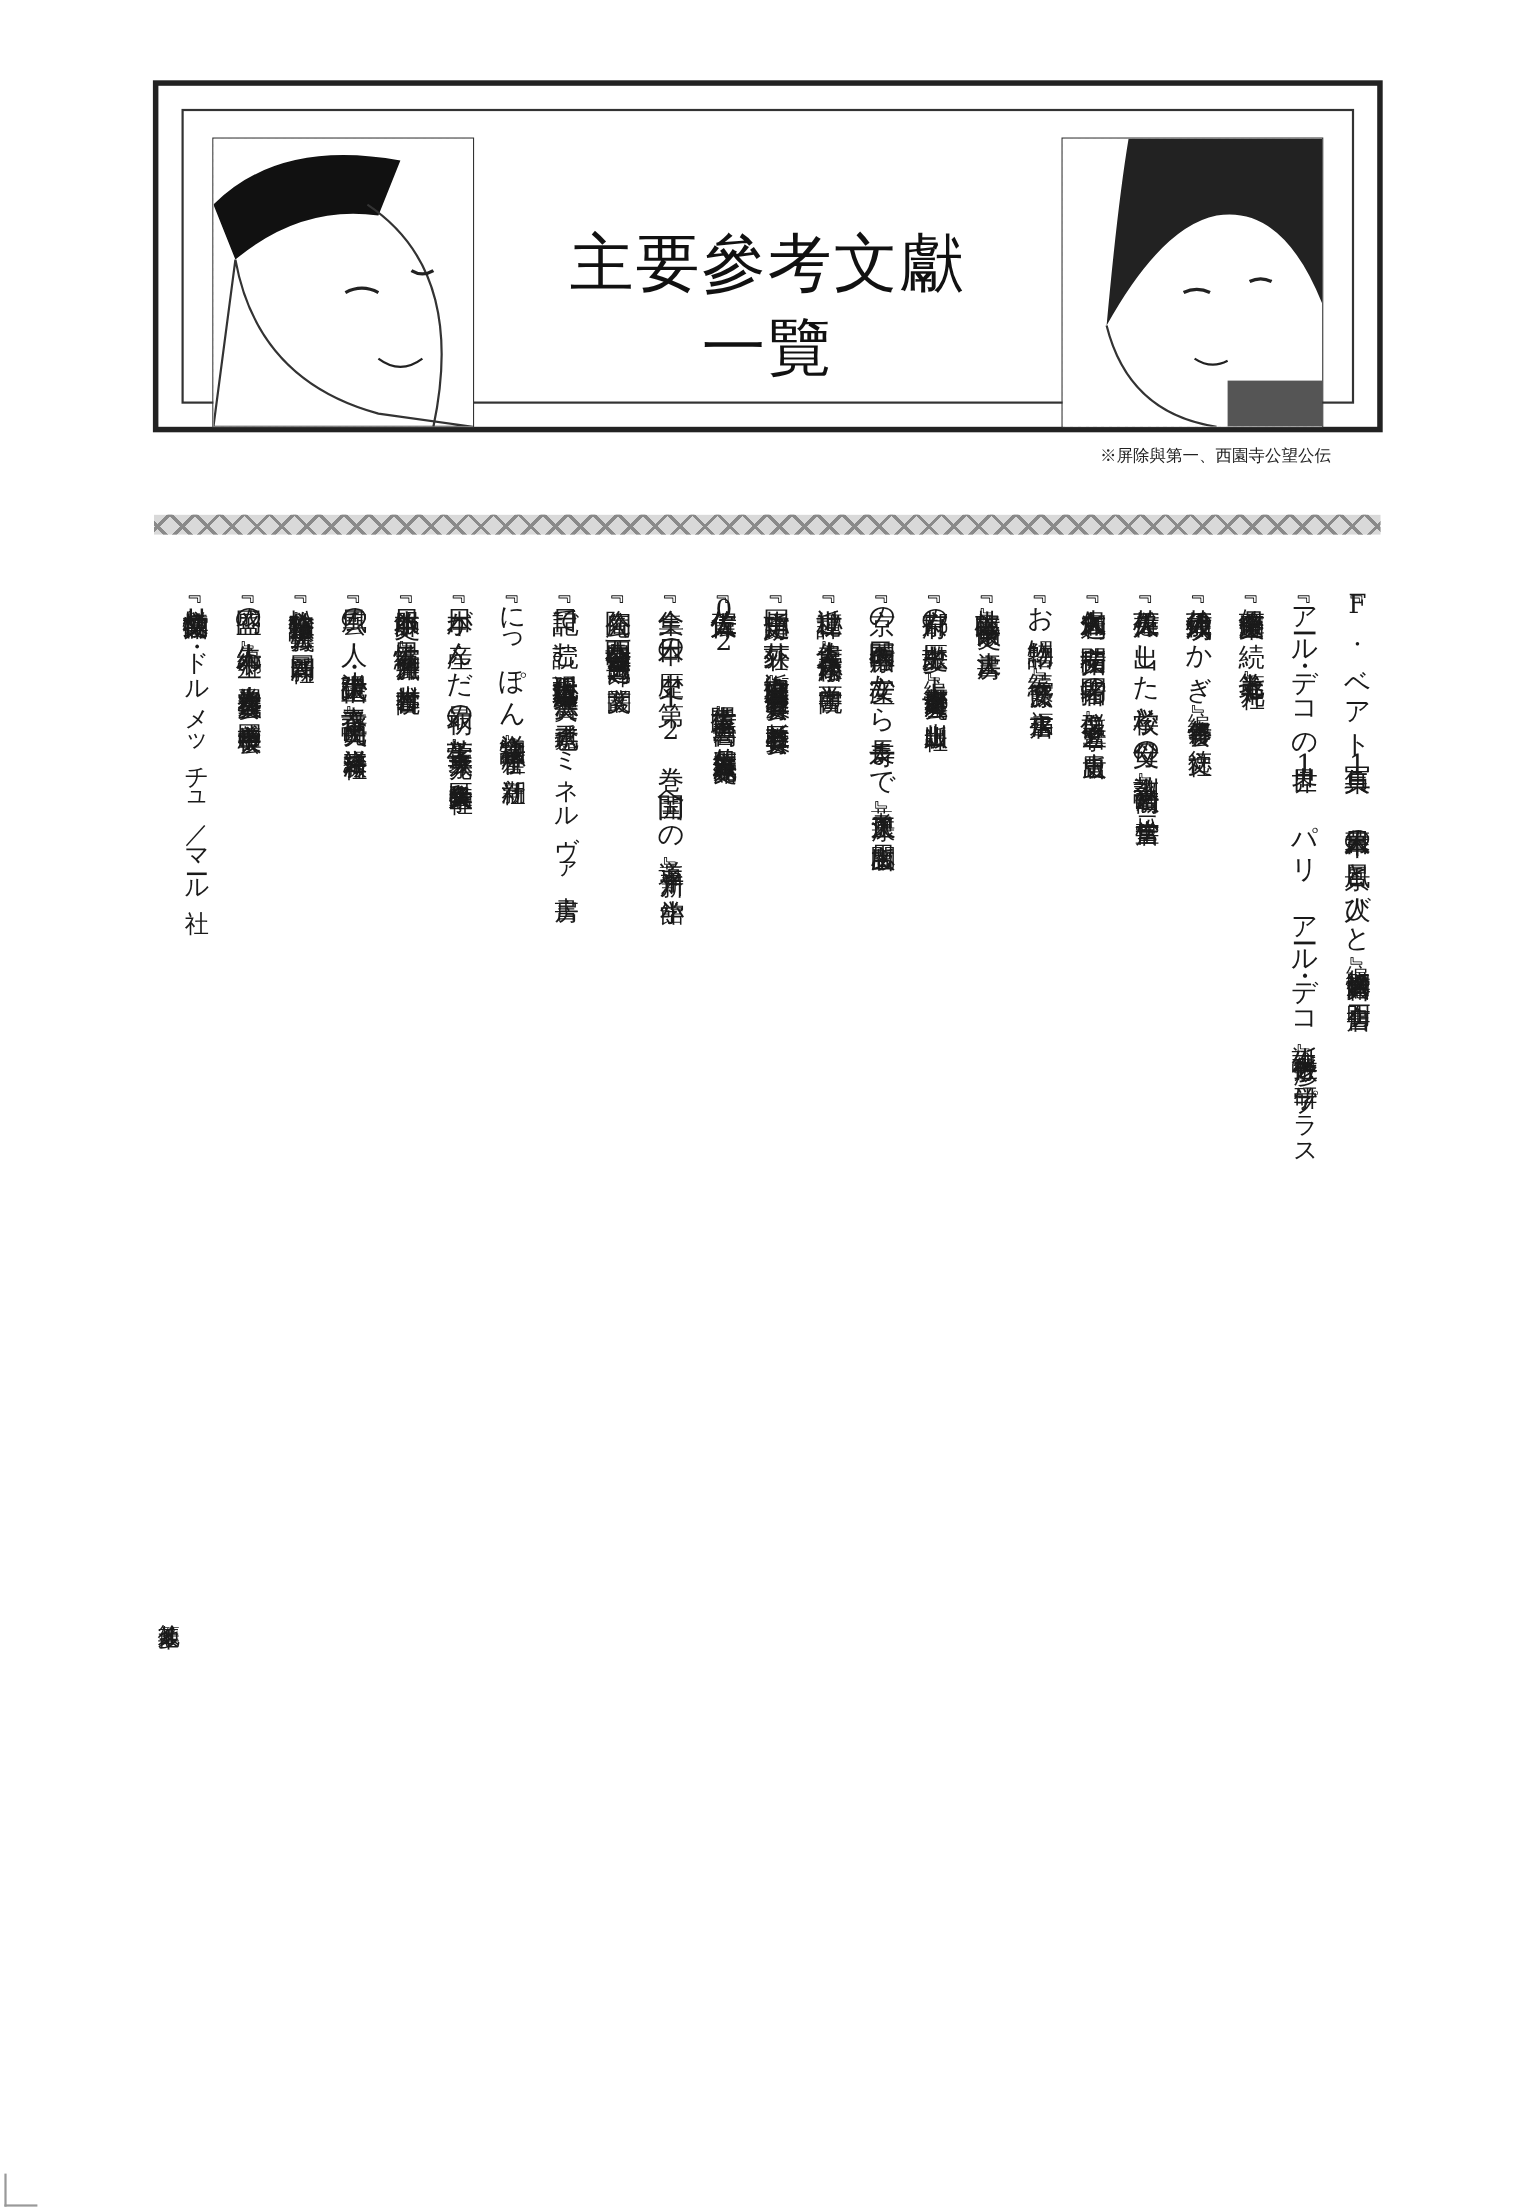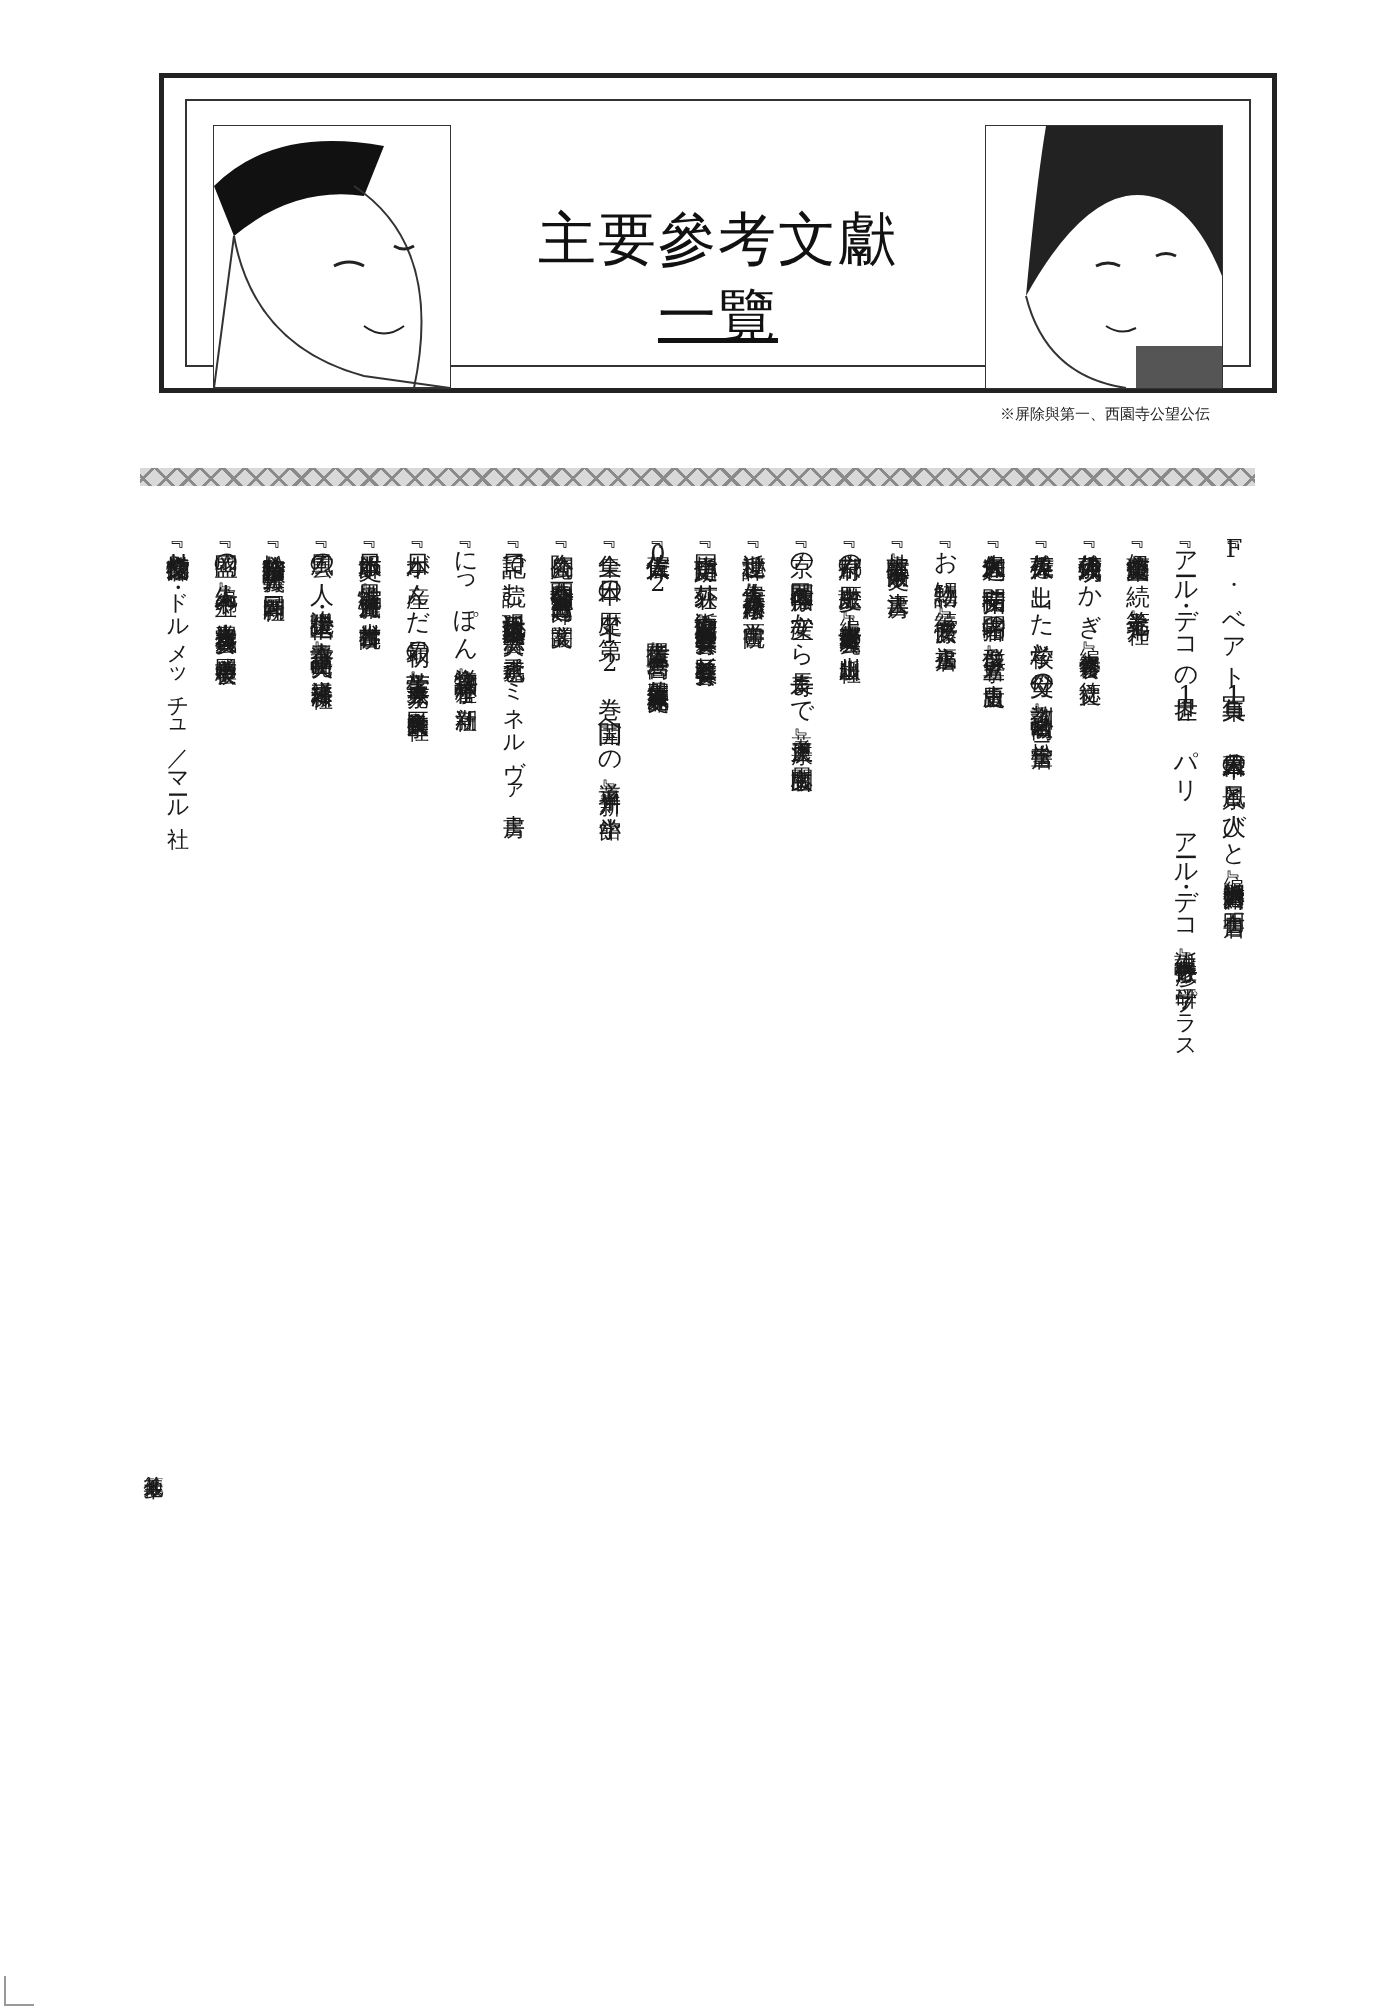--- a/index.html
+++ b/index.html
@@ -1,30 +1,30 @@
 <!DOCTYPE html>
 <html><head>
 <meta charset="utf-8">
 <style>
   html, body { margin:0; padding:0; background:#fff; }
   body { width:1400px; height:2008px; position:relative; overflow:hidden;
          font-family:"DejaVu Serif", "Liberation Serif", serif; color:#1a1a1a; }
   .banner-outer { position:absolute; left:139px; top:73px; width:1118px; height:320px;
-                  border:5px solid #222; box-sizing:border-box; background:#fff;margin-left:20px; }
+                  border:5px solid #222; box-sizing:border-box; background:#fff; }
   .banner-inner { position:absolute; left:21px; top:21px; right:21px; bottom:21px;
                   border:2px solid #333; }
   .portrait { position:absolute; top:24px; width:236px; height:262px; border:1.5px solid #333;
               background:repeating-linear-gradient(45deg,#e6e6e6 0 2px,#fff 2px 5px); overflow:hidden; }
   .portrait.left { left:26px; }
   .portrait.right { right:26px; }
   .portrait svg { width:100%; height:100%; display:block; }
   .title { position:absolute; left:0; right:0; text-align:center; font-size:58px;
            font-family:"DejaVu Serif", serif; letter-spacing:2px; color:#111; }
   .title.l1 { top:100px; }
-  .title.l2 { top:176px;text-decoration:underline; }
+  .title.l2 { top:176px; }
   .note { position:absolute; right:190px; top:405px; font-size:15px; color:#222; }
   .divider { position:absolute; left:140px; top:468px; width:1115px; height:18px;
              background:
                repeating-linear-gradient(45deg, transparent 0 6px, #8a8a8a 6px 9px, transparent 9px 16px),
                repeating-linear-gradient(-45deg, transparent 0 6px, #8a8a8a 6px 9px, transparent 9px 16px),
                #d9d9d9; }
   .col { position:absolute; top:534px; writing-mode:vertical-rl; text-orientation:upright;
          font-size:22px; line-height:28px; white-space:nowrap; letter-spacing:1px;
          font-family:"DejaVu Sans", "Liberation Sans", sans-serif; }
   .col .t { font-family:"DejaVu Serif", serif; font-size:24px; }

